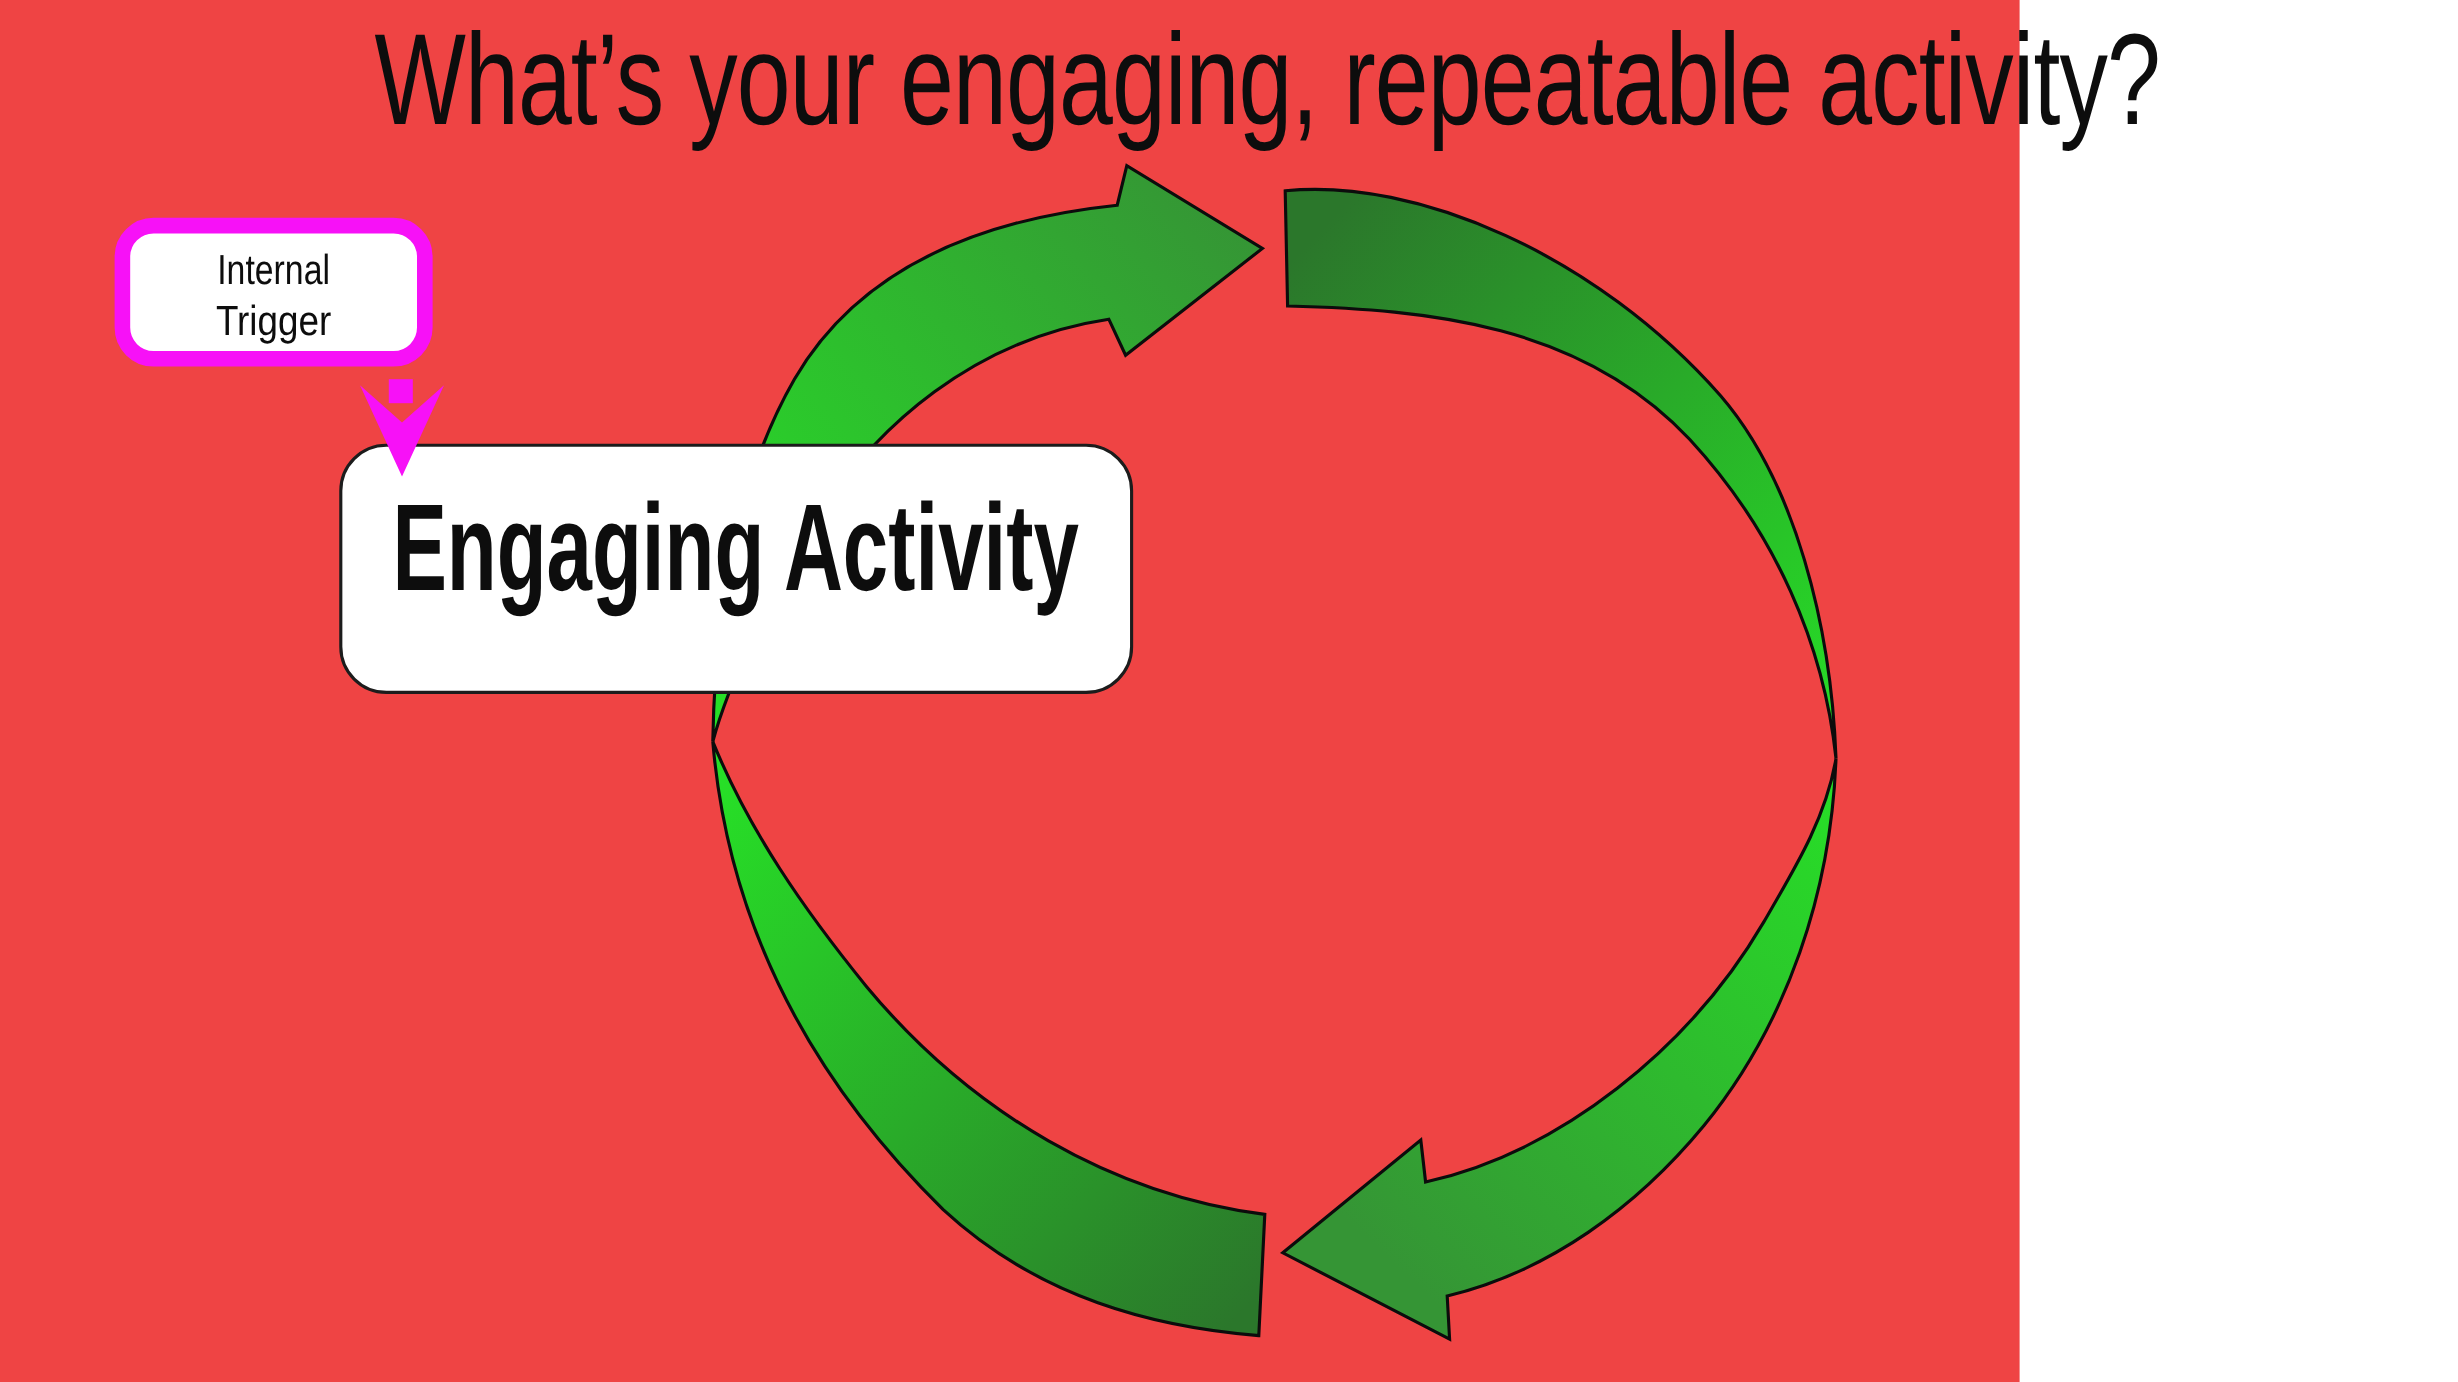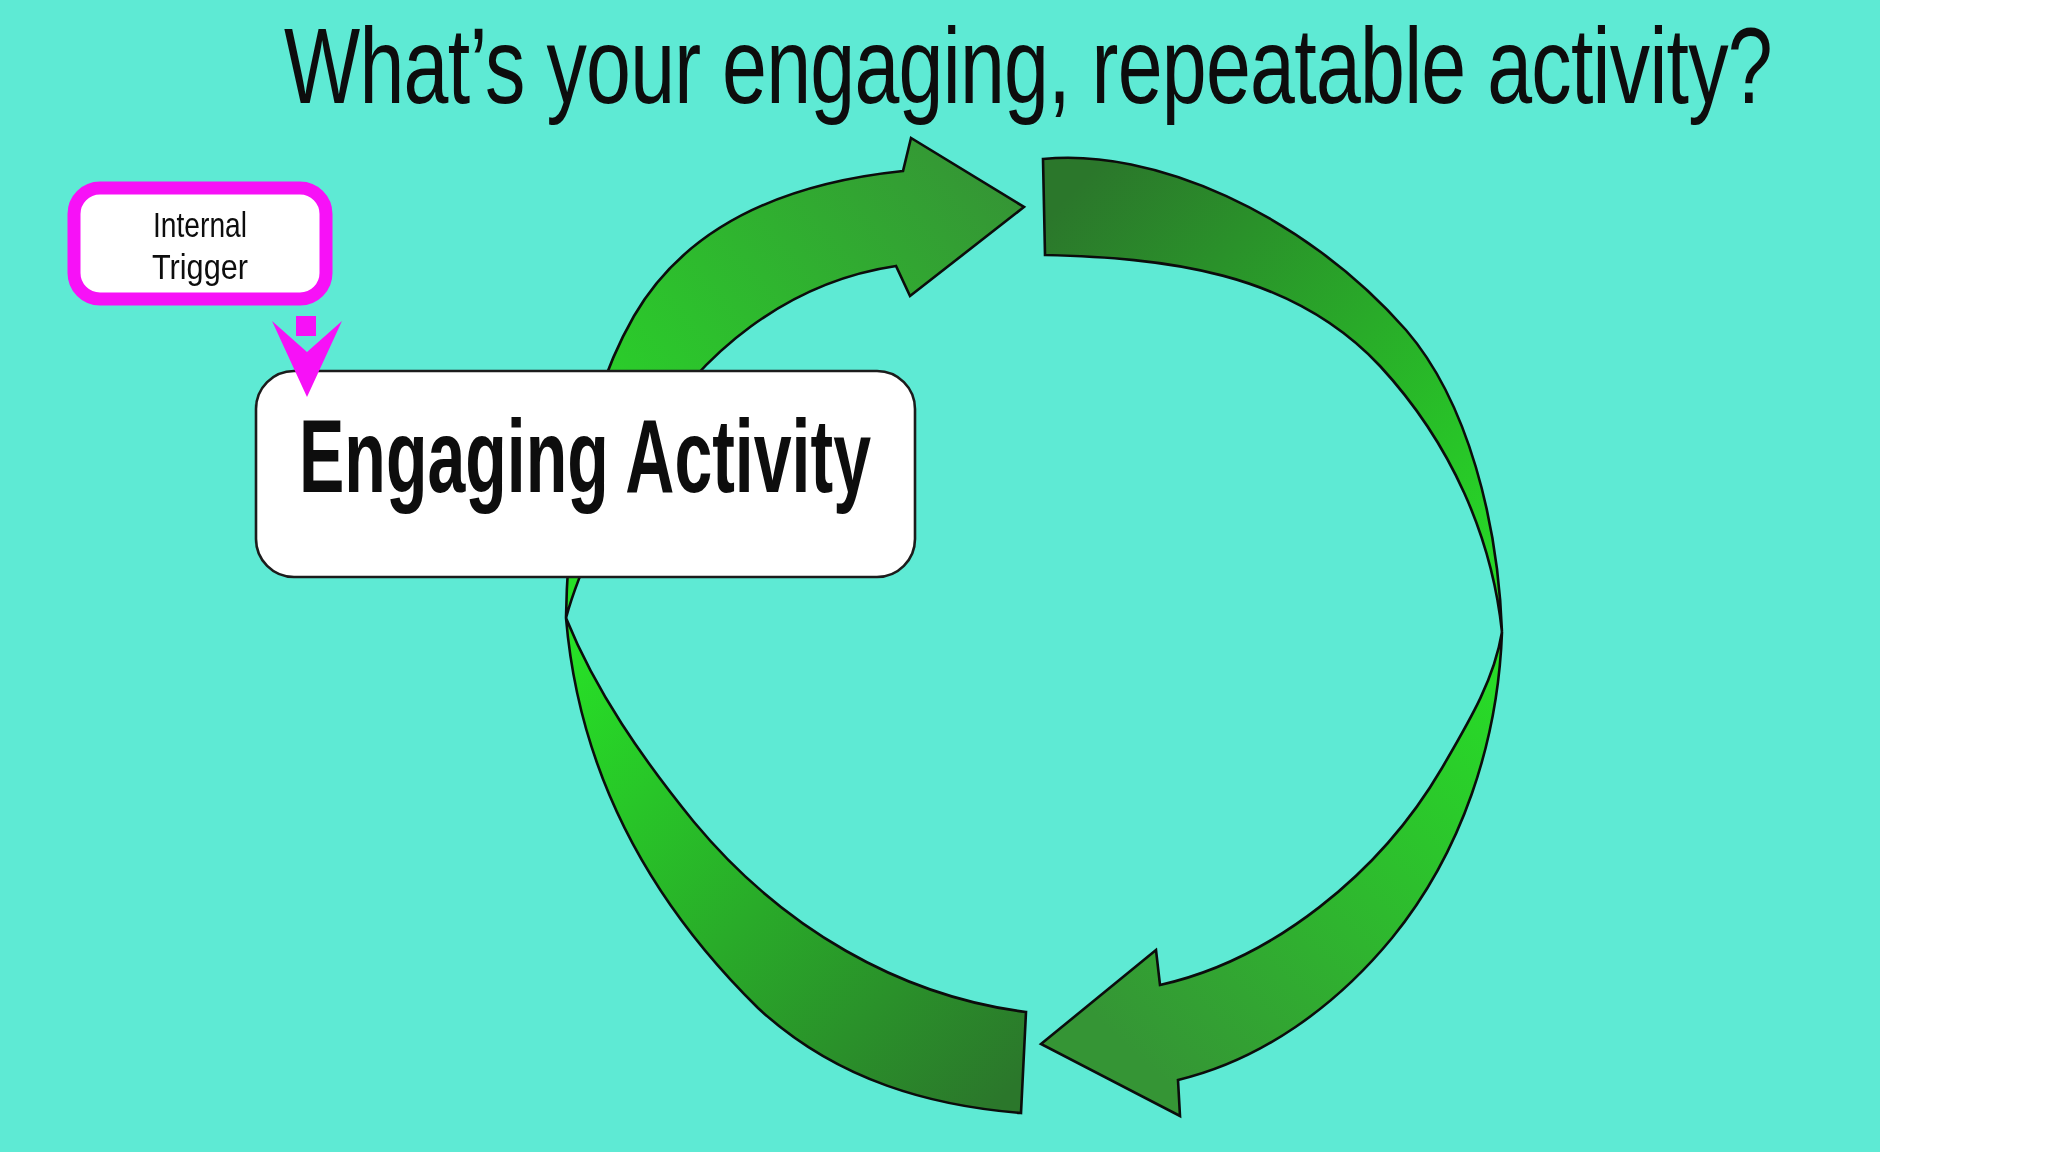--- a/index.html
+++ b/index.html
@@ -8,23 +8,24 @@
     background: #ffffff;
   }
   body {
     width: 2048px;
     height: 1152px;
     overflow: hidden;
     font-family: "Liberation Sans", "DejaVu Sans", sans-serif;
   }
   .slide {
     position: relative;
-    width: 1880px;
+    width: 1655px;
     height: 1152px;
-    background: #5eead4;
+    background: #ef4444;
+    padding-left: 28px;
   }
   svg { display: block; }
   text {
     font-family: "Liberation Sans", "DejaVu Sans", sans-serif;
     fill: #0d0d0d;
   }
   .title-text {
     font-size: 108px;
     font-weight: 400;
     letter-spacing: -1px;

